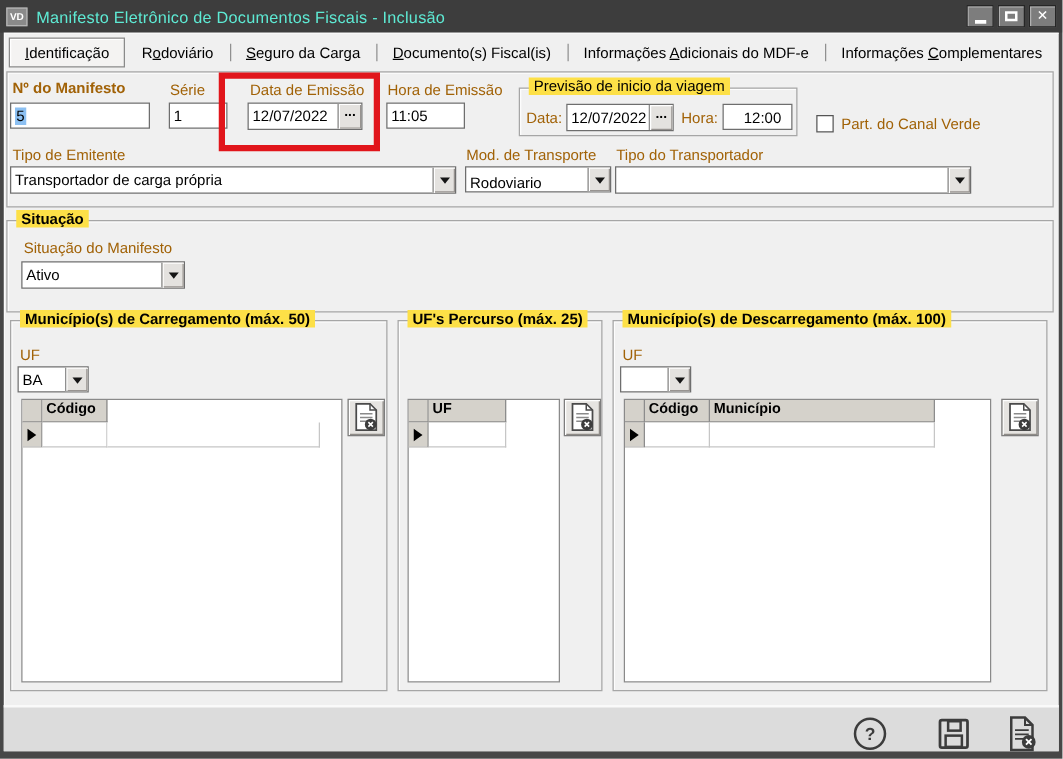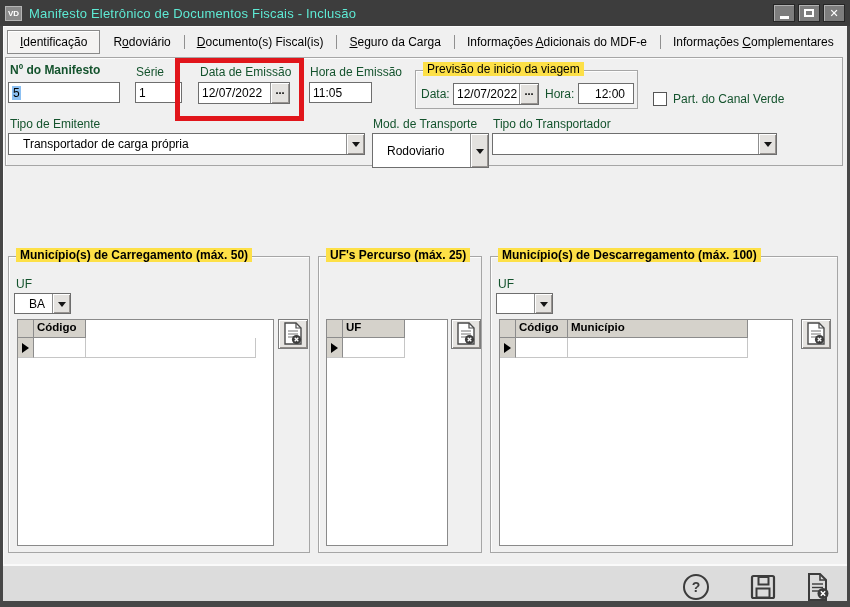--- a/index.html
+++ b/index.html
@@ -14,27 +14,27 @@
   .glyph-max{width:10px;height:8px;border:2px solid #fff;}
   .glyph-close{color:#fff;font-size:11px;font-weight:bold;line-height:1;}
   .body{position:absolute;left:3px;top:26px;width:844px;height:575px;background:#f0f0f0;box-shadow:inset 1px 1px 0 rgba(255,255,255,.75);}
   
   .tabbar{position:absolute;left:0;top:0;width:844px;height:31px;display:flex;align-items:center;padding-left:4px;}
   .tab{position:relative;font-size:12px;padding:5px 13px;white-space:nowrap;color:#000;}
   .tab + .tab::before{content:"";position:absolute;left:0;top:5px;bottom:5px;width:1px;background:#909090;}
   .tab.active{background:#f4f3f2;border:1px solid #8a8a8a;box-shadow:inset 1px 1px 0 #fff;padding:4px 12px;}
   .tab.active + .tab::before{display:none;}
   
-  .lbl{position:absolute;font-size:12px;color:#14532d;white-space:nowrap;}
+  .lbl{position:absolute;font-size:12px;color:#a16207;white-space:nowrap;}
   .lbl.b{font-weight:bold;}
   .input{position:absolute;background:#fff;border:1px solid #6e6e6e;font-size:12px;display:flex;align-items:center;padding-left:3px;overflow:hidden;}
   .sel-text{background:#8cc0f2;color:#000;padding:0 1px;}
   .browse{margin-left:auto;width:19px;height:100%;background:#e4e2df;border:0;border-left:1px solid #8f8f8f;box-shadow:inset 1px 1px 0 #fff,inset -1px -1px 0 #979390;font-size:11px;font-weight:bold;line-height:6px;padding:0 0 6px 0;cursor:default;}
   .combo{position:absolute;background:#fff;border:1px solid #6e6e6e;display:flex;align-items:center;font-size:12px;}
-  .combo-val{padding-left:14px;flex:1;white-space:nowrap;overflow:hidden;}
+  .combo-val{padding-left:3px;flex:1;white-space:nowrap;overflow:hidden;}
   .combo-arrow{width:18px;align-self:stretch;background:#e4e2df;border-left:1px solid #8f8f8f;box-shadow:inset 1px 1px 0 #fff,inset -1px -1px 0 #979390;display:flex;align-items:center;justify-content:center;}
   .combo-arrow i{width:0;height:0;border:4px solid transparent;border-top:5px solid #151515;margin-top:5px;}
   .groupbox{position:absolute;border:1px solid #a6a6a6;box-shadow:inset 1px 1px 0 #fdfdfd;}
   .gb-title{position:absolute;top:-9px;left:7px;background:#fde047;padding:0 4px;font-size:12px;white-space:nowrap;}
   .gb-title.b{font-weight:bold;}
   .checkbox{position:absolute;width:14px;height:14px;background:#fff;border:1px solid #555;}
   
   .grid{position:absolute;background:#fff;border:1px solid #8a8a8a;}
   .g-row{display:flex;font-weight:bold;}
   .g-row.head .g-cell{background:#d5d2cb;height:18px;border-right:1px solid #8c8c8c;border-bottom:1px solid #8c8c8c;font-size:11.5px;padding:1px 3px;white-space:nowrap;overflow:hidden;}
@@ -67,22 +67,22 @@
           <span class="glyph-close">✕</span>
         </div>
     </div>
   </div>
 
   <div class="body">
 
     <div class="tabbar">
       <div class="tab active"><u>I</u>dentificação</div>
       <div class="tab">R<u>o</u>doviário</div>
+      <div class="tab"><u>S</u>eguro da Carga</div>
       <div class="tab"><u>D</u>ocumento(s) Fiscal(is)</div>
-      <div class="tab"><u>S</u>eguro da Carga</div>
       <div class="tab">Informações <u>A</u>dicionais do MDF-e</div>
       <div class="tab">Informações <u>C</u>omplementares</div>
     </div>
 
     <div class="groupbox" style="left:2px;top:31px;width:838px;height:109px;"></div>
 
     <div class="lbl b" style="left:7px;top:37px;">Nº do Manifesto</div>
     <div class="input" style="left:5px;top:56px;width:112px;height:21px;">
         <span class="sel-text">5</span>
       </div>
@@ -123,35 +123,45 @@
 
     <div class="lbl" style="left:7px;top:91px;">Tipo de Emitente</div>
     <div class="combo" style="left:5px;top:107px;width:357px;height:22px;">
       <span class="combo-val">Transportador de carga própria</span>
       <span class="combo-arrow">
           <i></i>
         </span>
     </div>
 
     <div class="lbl" style="left:370px;top:91px;">Mod. de Transporte</div>
-    <div class="combo" style="left:369px;top:107px;width:117px;height:35px;">
+    <div class="combo" style="left:369px;top:107px;width:117px;height:21px;align-items:flex-end;">
       <span class="combo-val">Rodoviario</span>
       <span class="combo-arrow">
           <i></i>
         </span>
     </div>
 
     <div class="lbl" style="left:490px;top:91px;">Tipo do Transportador</div>
     <div class="combo" style="left:489px;top:107px;width:285px;height:22px;">
       <span class="combo-val"></span>
       <span class="combo-arrow">
           <i></i>
         </span>
     </div>
 
+    <div class="groupbox" style="left:2px;top:150px;width:838px;height:74px;">
+      <div class="gb-title b">Situação</div>
+      <div class="lbl" style="left:13px;top:14px;">Situação do Manifesto</div>
+      <div class="combo" style="left:11px;top:32px;width:131px;height:22px;">
+        <span class="combo-val">Ativo</span>
+        <span class="combo-arrow">
+            <i></i>
+          </span>
+      </div>
+    </div>
 
     <div class="groupbox" style="left:5px;top:230px;width:302px;height:297px;">
       <div class="gb-title b">Município(s) de Carregamento (máx. 50)</div>
       <div class="lbl" style="left:7px;top:20px;">UF</div>
       <div class="combo" style="left:5px;top:36px;width:57px;height:21px;">
         <span class="combo-val">BA</span>
         <span class="combo-arrow">
             <i></i>
           </span>
       </div>

